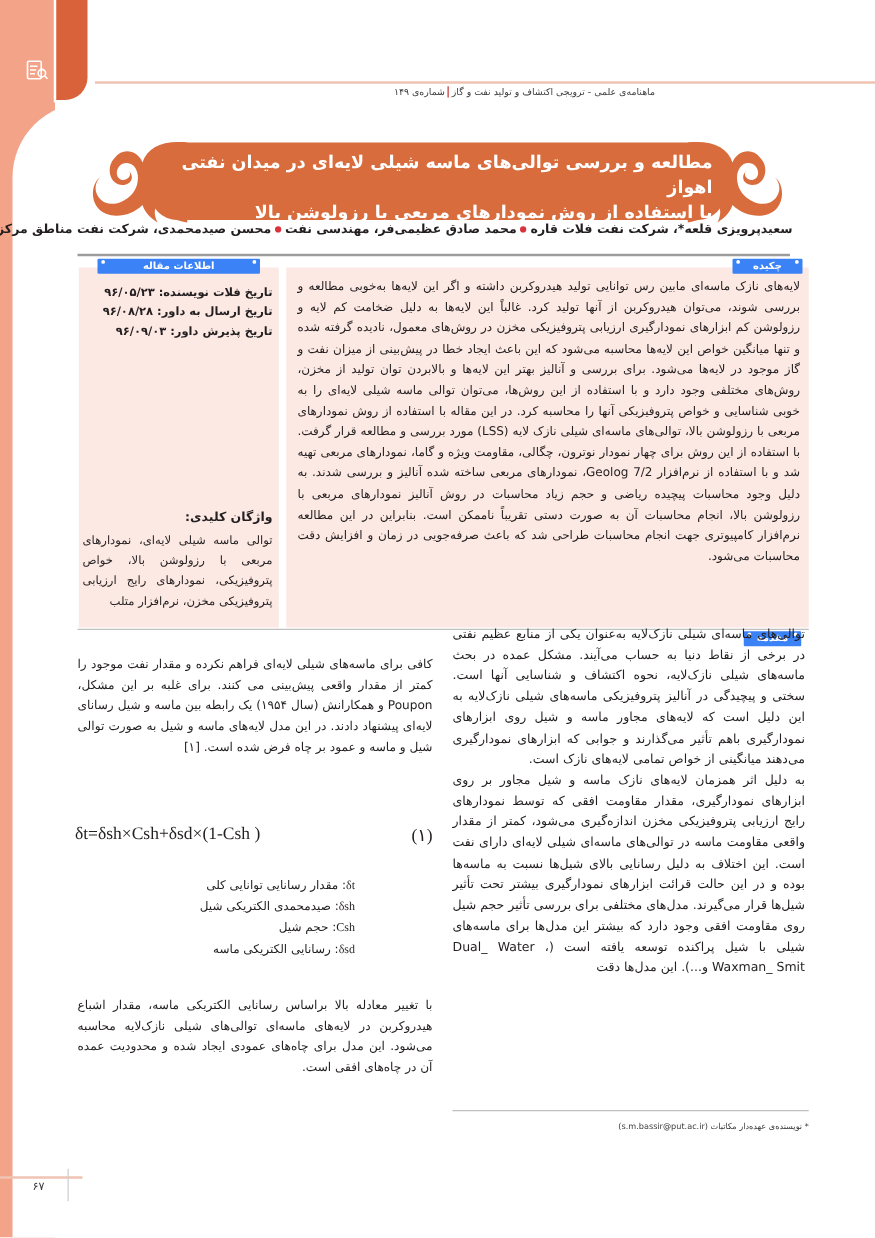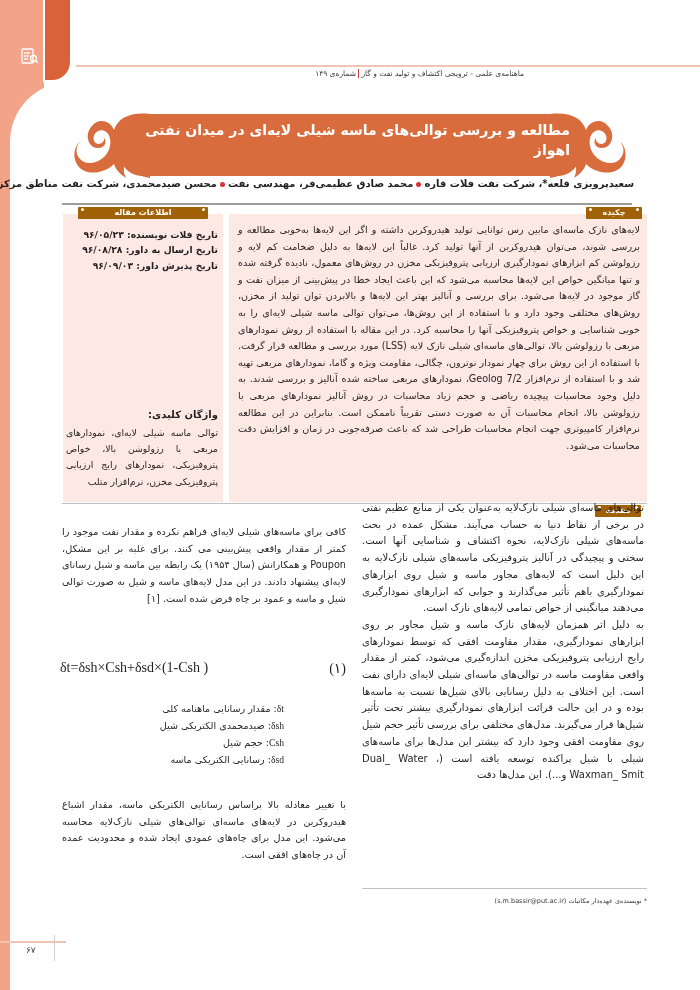--- a/index.html
+++ b/index.html
@@ -24,21 +24,21 @@
   .title-text { position: absolute; left: 60px; top: 12px; width: 440px; color: #ffffff; font-weight: bold; font-size: 14px; line-height: 20px; direction: rtl; text-align: right; }
 
   .authors { position: absolute; right: 66px; top: 178px; font-size: 10px; font-weight: bold; direction: rtl; white-space: nowrap; color: #231f20; }
   .authors .dot { display: inline-block; width: 5px; height: 5px; border-radius: 50%; background: #d9323a; margin: 0 3px; vertical-align: middle; }
   .authors .bar { display: inline-block; width: 2px; height: 11px; background: #d9323a; margin-right: 4px; vertical-align: middle; }
 
   .box-top-rule { position: absolute; left: 62px; top: 203px; width: 570px; height: 2px; background: #9c9c9c; }
   .abstract-box { position: absolute; left: 229px; top: 214px; width: 418px; height: 288px; background: #fce9e4; }
   .info-box { position: absolute; left: 63px; top: 214px; width: 160px; height: 288px; background: #fce9e4; }
 
-  .tag { position: absolute; background: #a16207; color: #ffffff; font-size: 8px; font-weight: bold; direction: rtl; text-align: center; height: 12px; line-height: 12px; border-radius: 1px; }
+  .tag { position: absolute; background: #3b82f6; color: #ffffff; font-size: 8px; font-weight: bold; direction: rtl; text-align: center; height: 12px; line-height: 12px; border-radius: 1px; }
   .tag::before, .tag::after { content: ""; position: absolute; top: 1px; width: 3px; height: 3px; background: #ffffff; border-radius: 50%; }
   .tag::before { left: 3px; } .tag::after { right: 3px; }
   .tag-abstract { left: 586px; top: 207px; width: 56px; }
   .tag-info { left: 78px; top: 207px; width: 130px; }
   .tag-intro { left: 595px; top: 505px; width: 46px; }
 
   .abstract-text { position: absolute; left: 238px; top: 222px; width: 402px; font-size: 9.6px; line-height: 16.6px; direction: rtl; text-align: justify; text-align-last: right; color: #231f20; }
 
   .info-dates { position: absolute; left: 66px; top: 227px; width: 152px; direction: rtl; font-size: 9.2px; font-weight: bold; line-height: 15.4px; }
   .info-dates .row { display: block; white-space: nowrap; }
@@ -96,20 +96,21 @@
   <svg class="title-scroll left" viewBox="0 0 80 76">
     <path fill="#d96c3d" d="M80 6 C60 4 48 10 44 22 C40 12 28 10 22 18 C14 26 18 40 28 40 C36 40 38 32 32 28 C36 30 34 36 28 36 C22 35 22 26 28 23 C36 20 42 28 40 38 C38 50 24 58 14 54 C6 50 4 40 10 34 C4 38 2 50 8 58 C16 68 34 66 44 56 C46 62 50 66 56 70 C52 62 54 56 58 54 C60 62 66 68 80 70 Z"></path>
     <circle cx="20" cy="48" r="4" fill="#ffffff"></circle>
   </svg>
   <svg class="title-scroll right" viewBox="0 0 80 76">
     <path fill="#d96c3d" d="M80 6 C60 4 48 10 44 22 C40 12 28 10 22 18 C14 26 18 40 28 40 C36 40 38 32 32 28 C36 30 34 36 28 36 C22 35 22 26 28 23 C36 20 42 28 40 38 C38 50 24 58 14 54 C6 50 4 40 10 34 C4 38 2 50 8 58 C16 68 34 66 44 56 C46 62 50 66 56 70 C52 62 54 56 58 54 C60 62 66 68 80 70 Z"></path>
     <circle cx="20" cy="48" r="4" fill="#ffffff"></circle>
   </svg>
   <div class="title-text">
     <div>مطالعه و بررسی توالی‌های ماسه شیلی لایه‌ای در میدان نفتی اهواز</div>
+    <div>با استفاده از روش نمودارهای مربعی با رزولوشن بالا</div>
   </div>
 </div>
 
 <div class="authors">
   <span>سعیدپرویزی قلعه*، شرکت نفت فلات قاره</span><span class="dot"></span><span>محمد صادق عظیمی‌فر، مهندسی نفت</span><span class="dot"></span><span>محسن صیدمحمدی، شرکت نفت مناطق مرکزی</span><span class="bar"></span>
 </div>
 
 <div class="box-top-rule"></div>
 <div class="abstract-box"></div>
 <div class="info-box"></div>
@@ -137,21 +138,21 @@
 </div>
 
 <div class="col-left">کافی برای ماسه‌های شیلی لایه‌ای فراهم نکرده و مقدار نفت موجود را کمتر از مقدار واقعی پیش‌بینی می کنند. برای غلبه بر این مشکل، Poupon و همکارانش (سال ۱۹۵۴) یک رابطه بین ماسه و شیل رسانای لایه‌ای پیشنهاد دادند. در این مدل لایه‌های ماسه و شیل به صورت توالی شیل و ماسه و عمود بر چاه فرض شده است. [۱]</div>
 
 <div class="equation">
   <span class="formula">δt=δsh×Csh+δsd×(1-Csh )</span>
   <span class="num">(۱)</span>
 </div>
 
 <div class="defs">
-  <div><span class="sym">δt</span><span>: مقدار رسانایی ماهنامه کلی</span></div>
+  <div><span class="sym">δt</span><span>: مقدار رسانایی توانایی کلی</span></div>
   <div><span class="sym">δsh</span><span>: صیدمحمدی الکتریکی شیل</span></div>
   <div><span class="sym">Csh</span><span>: حجم شیل</span></div>
   <div><span class="sym">δsd</span><span>: رسانایی الکتریکی ماسه</span></div>
 </div>
 
 <div class="col-left-2">با تغییر معادله بالا براساس رسانایی الکتریکی ماسه، مقدار اشباع هیدروکربن در لایه‌های ماسه‌ای توالی‌های شیلی نازک‌لایه محاسبه می‌شود. این مدل برای چاه‌های عمودی ایجاد شده و محدودیت عمده آن در چاه‌های افقی است.</div>
 
 <div class="footnote-rule"></div>
 <div class="footnote">* نویسنده‌ی عهده‌دار مکاتبات (s.m.bassir@put.ac.ir)</div>
 

